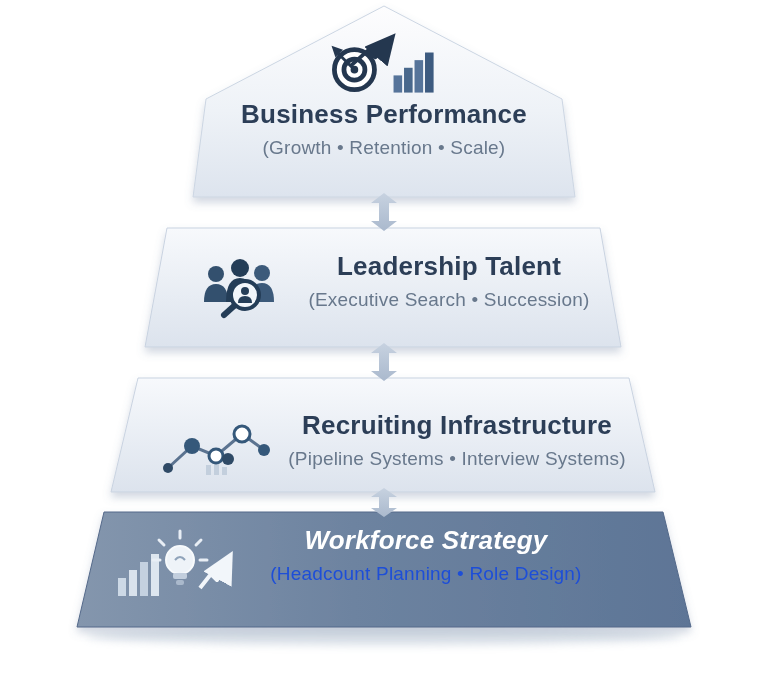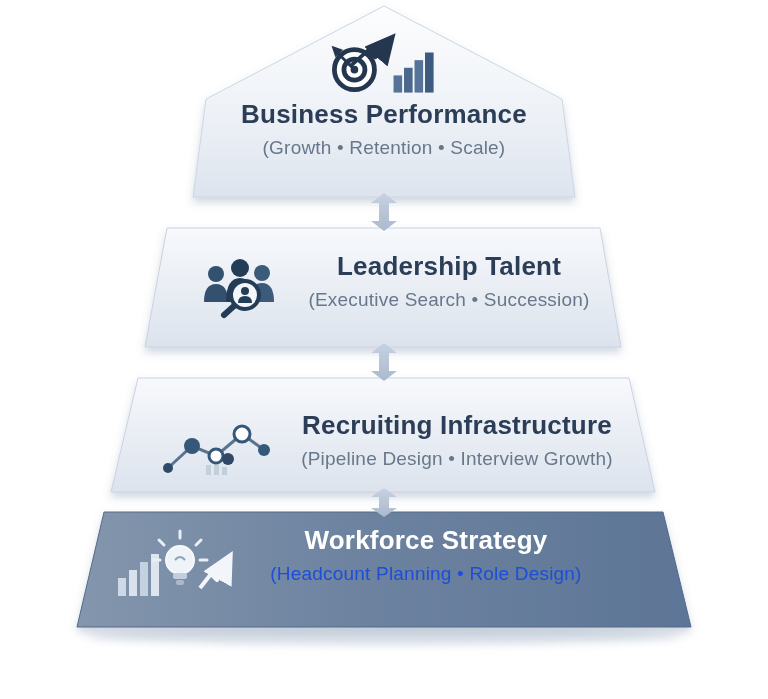--- a/index.html
+++ b/index.html
@@ -13,21 +13,21 @@
   .layer{position:absolute;left:0;top:0;}
   .tier-content{position:absolute;display:flex;pointer-events:none;}
   .col{flex-direction:column;align-items:center;text-align:center;}
   .text-stack{display:flex;flex-direction:column;align-items:center;text-align:center;}
   .tier-title{
     font-size:26px;font-weight:700;color:#2c3e57;letter-spacing:.2px;line-height:1.15;
   }
   .tier-subtitle{
     font-size:19px;font-weight:400;color:#68788c;margin-top:7px;letter-spacing:.2px;
   }
-  .dark .tier-title{color:#ffffff;}
+  .dark .tier-title{color:#ffffff;font-style:italic;}
   .dark .tier-subtitle{color:#1d4ed8;}
   .icon-box{display:block;}
 </style>
 </head>
 <body>
 
 <div class="stage">
 
   <svg class="layer" width="768" height="699" viewBox="0 0 768 699">
     <defs>
@@ -124,21 +124,21 @@
       <polyline points="10,53 34,31 58,41 84,19 106,35" fill="none" stroke="#5b7390" stroke-width="3"></polyline>
       <circle cx="10" cy="53" r="5" fill="#2f4a66"></circle>
       <circle cx="34" cy="31" r="8" fill="#35587a"></circle>
       <circle cx="58" cy="41" r="7" fill="#ffffff" stroke="#35587a" stroke-width="3"></circle>
       <circle cx="84" cy="19" r="8" fill="#ffffff" stroke="#35587a" stroke-width="3"></circle>
       <circle cx="106" cy="35" r="6" fill="#35587a"></circle>
       <circle cx="70" cy="44" r="6" fill="#2f4a66"></circle>
     </svg>
     <div class="text-stack" style="position:absolute;left:124px;top:-4px;width:350px;">
       <div class="tier-title">Recruiting Infrastructure</div>
-      <div class="tier-subtitle">(Pipeline Design • Interview Growth)</div>
+      <div class="tier-subtitle">(Pipeline Systems • Interview Systems)</div>
     </div>
   </div>
 
   <div class="tier-content dark" style="left:112px;top:526px;">
     <svg class="icon-box" width="130" height="76" viewBox="0 0 130 76">
       <rect x="6" y="52" width="8" height="18" fill="#cdd9e6"></rect>
       <rect x="17" y="44" width="8" height="26" fill="#d9e2ec"></rect>
       <rect x="28" y="36" width="8" height="34" fill="#c4d1e0"></rect>
       <rect x="39" y="28" width="8" height="42" fill="#dde6ef"></rect>
       <line x1="68" y1="12" x2="68" y2="5" stroke="#e8eef5" stroke-width="3" stroke-linecap="round"></line>

